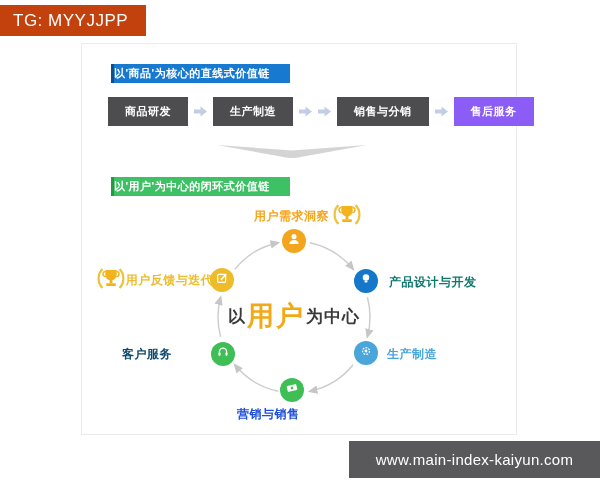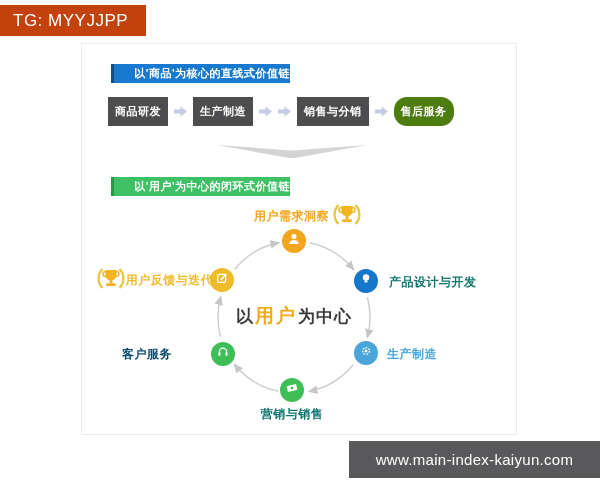--- a/index.html
+++ b/index.html
@@ -21,31 +21,31 @@
     text-align:center;letter-spacing:.3px;
   }
   
   .card{
     position:absolute;left:81px;top:43px;width:436px;height:392px;
     background:#fff;border:1px solid #ebebeb;box-sizing:border-box;
   }
   .ribbon{
     position:absolute;left:29px;width:179px;height:19px;
     color:#fff;font-size:11px;font-weight:bold;line-height:19px;
-    text-align:right;letter-spacing:.5px;box-sizing:border-box;
+    text-align:left;letter-spacing:.5px;box-sizing:border-box;
   }
   .ribbon-blue{top:20px;background:#1779d0;border-left:3px solid #11508c;}
   .ribbon-green{top:133px;background:#3ec065;border-left:3px solid #259a44;}
   
   .chain{
     position:absolute;left:26px;top:53px;display:flex;align-items:center;gap:6px;
   }
   .step{
     background:#4d4d4f;color:#fff;font-size:11px;font-weight:bold;
-    padding:7px 7px;white-space:nowrap;letter-spacing:.5px;text-align:center;
+    padding:7px 17px;white-space:nowrap;letter-spacing:.5px;text-align:center;
   }
   .chain-arrow{flex:0 0 auto;display:flex;}
   
   .chevron{
     position:absolute;left:135px;top:101px;width:150px;height:13px;
     background:#d4d4d4;
     clip-path:polygon(0 0,50% 42%,100% 0,52% 100%,48% 100%);
   }
   
   .cycle-svg{position:absolute;left:0;top:0;width:436px;height:392px;pointer-events:none;}
@@ -56,21 +56,21 @@
   .node-label{
     position:absolute;font-size:12px;font-weight:bold;white-space:nowrap;
     letter-spacing:.5px;
   }
   .trophy{position:absolute;}
   .center-text{
     position:absolute;left:120px;top:250px;width:184px;height:44px;
     display:flex;align-items:center;justify-content:center;
   }
   .center-text .small{font-size:17px;font-weight:bold;color:#3a3a3a;letter-spacing:1px;}
-  .center-text .big{font-size:19px;font-weight:bold;letter-spacing:2px;margin:0 1px;}
+  .center-text .big{font-size:27px;font-weight:bold;letter-spacing:2px;margin:0 1px;}
 </style>
 </head>
 <body>
 
 <div class="tg-badge" style="background-color: #c2410c;">TG: MYYJJPP</div>
 
 <div class="card">
 
   <div class="ribbon ribbon-blue" style="background-color: rgb(23, 121, 208);">以'商品'为核心的直线式价值链</div>
 
@@ -91,21 +91,21 @@
       <svg width="13" height="11" viewBox="0 0 13 11">
           <polygon points="0,3.5 6.5,3.5 6.5,0.5 13,5.5 6.5,10.5 6.5,7.5 0,7.5" fill="#c3cde4"></polygon>
         </svg>
     </span>
     <div class="step" style="background-color: rgb(77, 77, 79);">销售与分销</div>
     <span class="chain-arrow">
       <svg width="13" height="11" viewBox="0 0 13 11">
           <polygon points="0,3.5 6.5,3.5 6.5,0.5 13,5.5 6.5,10.5 6.5,7.5 0,7.5" fill="#c3cde4"></polygon>
         </svg>
     </span>
-    <div class="step" style="background-color: #4d7c0f; border-radius: 13px;">售后服务</div>
+    <div class="step" style="background-color: #8b5cf6;">售后服务</div>
   </div>
 
   <div class="chevron" style="background-color: rgb(212, 212, 212);"></div>
 
   <div class="ribbon ribbon-green" style="background-color: rgb(62, 192, 101);">以'用户'为中心的闭环式价值链</div>
 
   <svg class="cycle-svg" viewBox="0 0 436 392">
     <defs>
       <marker id="ah" markerWidth="8" markerHeight="8" refX="5.5" refY="3" orient="auto">
         <path d="M0,0 L7,3 L0,6 z" fill="#c6c6c6"></path>
@@ -165,21 +165,21 @@
   <div class="node-circle" style="left: 198px; top: 334px; background-color: rgb(63, 190, 86);">
     <span>
       <svg width="18" height="18" viewBox="0 0 24 24">
         <g transform="rotate(-14 12 12)">
           <rect x="5.5" y="8" width="13" height="8" rx="1.2" fill="#fff"></rect>
           <circle cx="12" cy="12" r="1.8" fill="#3fbe56"></circle>
         </g>
       </svg>
     </span>
   </div>
-  <div class="node-label" style="left: 155px; top: 362px; width: 110px; text-align: center; color: #0f766e;">营销与销售</div>
+  <div class="node-label" style="left: 155px; top: 362px; width: 110px; color: #1d4ed8;">营销与销售</div>
 
   <div class="node-circle" style="left: 129px; top: 298px; background-color: rgb(63, 190, 86);">
     <span>
       <svg width="18" height="18" viewBox="0 0 24 24">
         <path d="M7.2,13.5 v-1.8 a4.8,4.8 0 0 1 9.6,0 v1.8" fill="none" stroke="#fff" stroke-width="1.7"></path>
         <rect x="6" y="12.6" width="2.7" height="4.5" rx="1.2" fill="#fff"></rect>
         <rect x="15.3" y="12.6" width="2.7" height="4.5" rx="1.2" fill="#fff"></rect>
       </svg>
     </span>
   </div>

